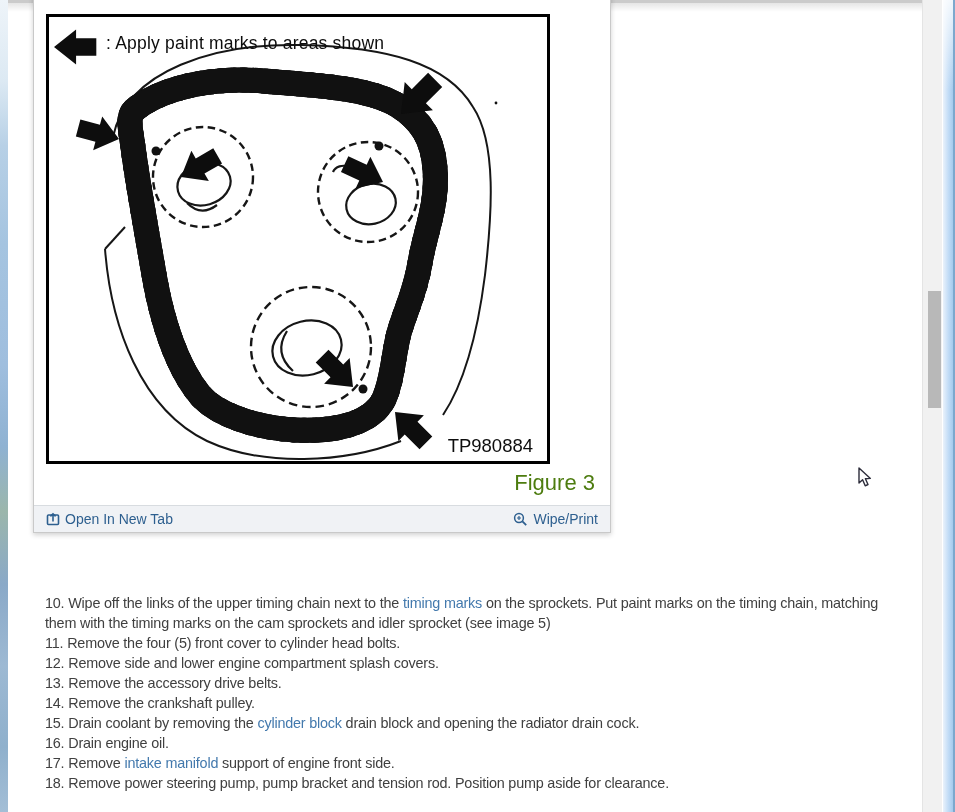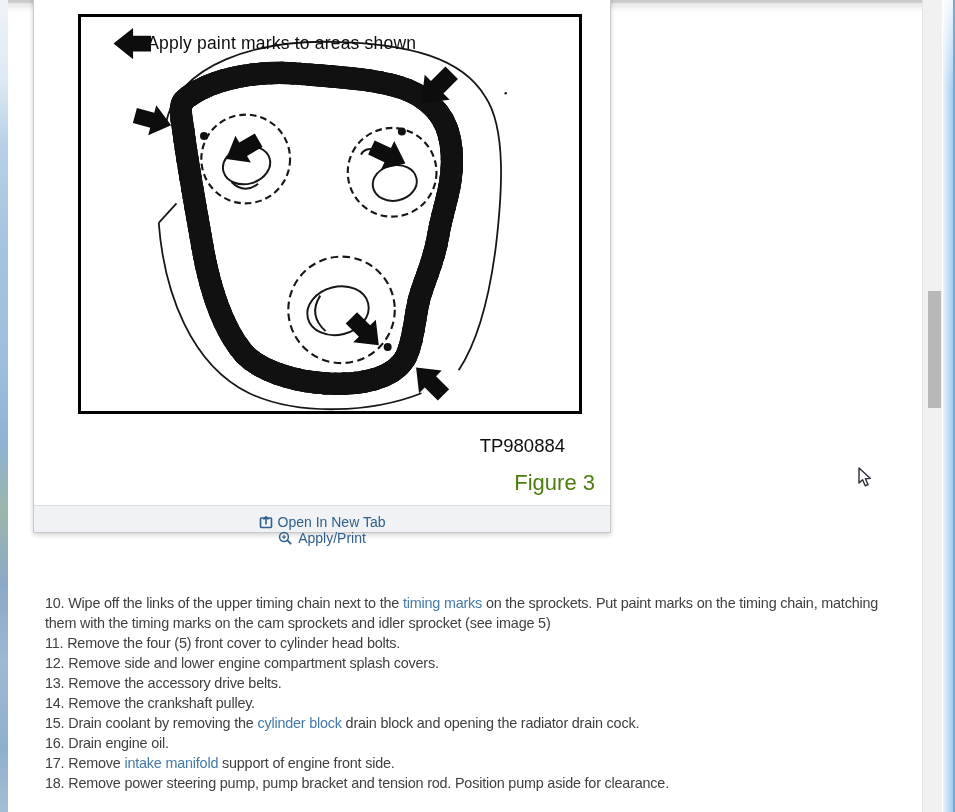--- a/index.html
+++ b/index.html
@@ -14,30 +14,30 @@
     data:; }
   
   .top-line { position:absolute; left:8px; top:0; width:932px; height:3px; background:#cbcbcb; }
   .top-shadow { position:absolute; left:8px; top:3px; width:932px; height:9px;
     background:linear-gradient(to bottom,rgba(0,0,0,.10),rgba(0,0,0,0)); }
 
   
   .figure-card { position:absolute; left:33px; top:-8px; width:578px; height:541px;
     background:#fff; border:1px solid #c9c9c9; border-top:none;
     box-shadow:0 2px 5px rgba(0,0,0,.18); }
-  .diagram-box { position:absolute; left:12px; top:22px; width:504px; height:400px;
-    border:3px solid #000; background:#fff;margin-left:32px; }
+  .diagram-box { position:absolute; left:12px; top:22px; width:504px; height:450px;
+    border:3px solid #000; background:#fff; }
   .diagram-box svg { position:absolute; left:0; top:0; width:100%; height:100%; }
   .legend-text { position:absolute; left:57px; top:16px; font-size:17.5px; color:#0d0d0d;
     letter-spacing:.2px; }
   .tp-code { position:absolute; right:14px; top:418px; font-size:18.5px; color:#0d0d0d; }
   .figure-caption { position:absolute; right:15px; top:478px; font-size:22px; color:#4d7c0f; }
   .figure-footer { position:absolute; left:0; bottom:0; width:100%; height:27px;
     background:#f0f2f5; border-top:1px solid #d8dce0; display:flex;
-    align-items:center; justify-content:space-between; padding:8px 12px;flex-direction:column; }
+    align-items:center; justify-content:space-between; padding:8px 12px; }
   .figure-footer a { display:flex; align-items:center; gap:5px; font-size:14px;
     color:#2d5f8f; text-decoration:none; }
   .figure-footer svg { display:block; }
 
   
   .instructions { position:absolute; left:33px; top:593px; width:905px;
     font-size:14.4px; line-height:20px; color:#404040; letter-spacing:-0.2px;margin-left:12px; }
   .instructions a.inline-link { color:#4379ad; text-decoration:none; cursor:pointer; }
 
   
@@ -128,21 +128,21 @@
           <path d="M7,9.5 L7,2 M4.4,4.4 L7,1.8 L9.6,4.4" fill="none" stroke="#2d5f8f" stroke-width="1.6"></path>
         </svg>
         <span>Open In New Tab</span>
       </a>
       <a href="#">
         <svg width="15" height="15" viewBox="0 0 15 15">
           <circle cx="6" cy="6" r="4.4" fill="none" stroke="#2d5f8f" stroke-width="1.5"></circle>
           <path d="M9.4,9.4 L13.2,13.2" stroke="#2d5f8f" stroke-width="1.8"></path>
           <path d="M6,4 L6,8 M4,6 L8,6" stroke="#2d5f8f" stroke-width="1.2"></path>
         </svg>
-        <span>Apply/Print</span>
+        <span>Wipe/Print</span>
       </a>
     </div>
   </div>
 
   <div class="instructions">
       <div><span>10. Wipe off the links of the upper timing chain next to the </span><a href="#" class="inline-link">timing marks</a><span> on the sprockets. Put paint marks on the timing chain, matching</span><br><span>them with the timing marks on the cam sprockets and idler sprocket (see image 5)</span></div>
       <div><span>11. Remove the four (5) front cover to cylinder head bolts.</span></div>
       <div><span>12. Remove side and lower engine compartment splash covers.</span></div>
       <div><span>13. Remove the accessory drive belts.</span></div>
       <div><span>14. Remove the crankshaft pulley.</span></div>

